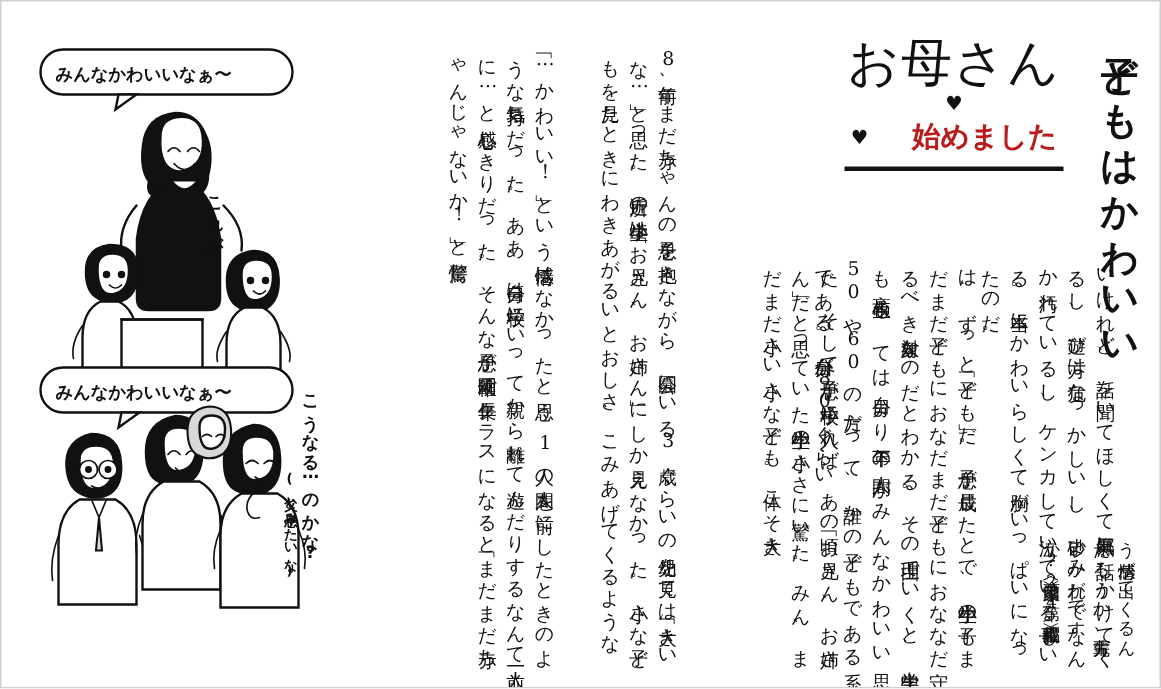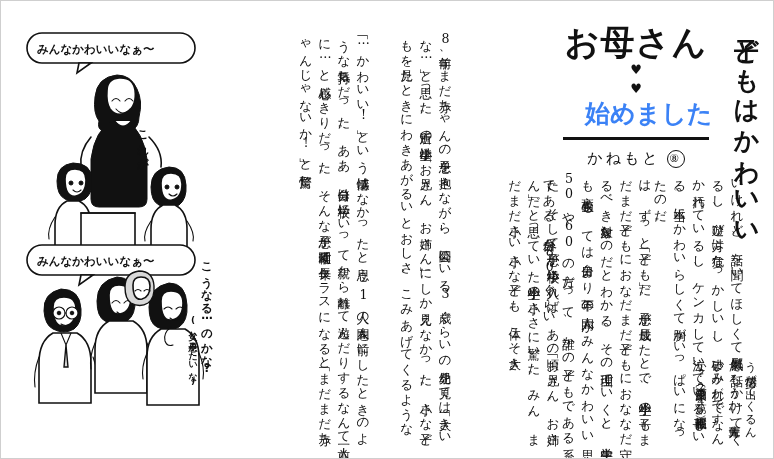--- a/index.html
+++ b/index.html
@@ -43,32 +43,32 @@
   #series-block {
     position: absolute;
     top: 24px;
     right: 62px;
     width: 150px;
     height: 140px;
     text-align: center;
   }
   #series-title {
     font-size: 34px;
-    font-weight: bold;
+    font-weight: normal;
     letter-spacing: 1px;
     color: #111;
     font-family: "DejaVu Serif", "Liberation Serif", serif;
     line-height: 1.0;
     white-space: nowrap;
   }
   #series-sub {
     margin-top: 6px;
-    font-size: 25px;
+    font-size: 19px;
     font-weight: bold;
-    color: #3b82f6;
+    color: #b91c1c;
     font-family: "DejaVu Serif", "Liberation Serif", serif;
     white-space: nowrap;
     margin-left: 24px;
   }
   .heart {
     font-size: 13px;
     color: #111;
     vertical-align: middle;
   }
   #series-rule {
@@ -173,23 +173,20 @@
 
   <div id="series-block">
     <div>
       <span id="series-title">お母さん</span><span class="heart">♥</span>
     </div>
     <div id="series-sub-row">
       <span class="heart">♥</span>
       <span id="series-sub">始めました</span>
     </div>
     <div id="series-rule"></div>
-    <div id="byline">
-      <span>かねもと</span><span class="num">⑧</span>
-    </div>
   </div>
 
   <div class="col" id="col-1">いけれど、話を聞いてほしくて無邪気に話しかけてくるし、遊び方は危なっかしいし、砂まみれでなんか汚れているし、ケンカして泣いている子もいる。本当にかわいらしくて胸がいっぱいになったのだ。</div>
   <div class="col" id="col-2">は、ずっと「子ども」だ。息子が成長したとで、小学生の子もまだまだ子どもにおなだまだ子どもにおななだ守るべき対象なのだとわかる。その理由でいくと、中学生も高校生も、ては自分より年下の人間がみんなかわいい思50や60の方だって、誰かの子どもである系である。自分が80ぐらい</div>
   <div class="col" id="col-3">た。そして息子が小学校に入れば、あの頃「お兄さん、お姉さん」だと思っていた小学生の小ささに驚いた。みん、まだまだ小さい小さな子ども。体こそ大き</div>
   <div class="col" id="col-4">8年前、まだ赤ちゃんの息子を抱きながら、公園にいる3歳ぐらいの幼児を見ては「大きいな…」と思った。近所の小学生は「お兄さん、お姉さん」にしか見えなかった。小さな子どもを見たときにわきあがるいとおしさ、こみあげてくるような</div>
   <div class="col" id="col-5">「…かわいい!」という感情はなかったと思う。1人の人間を前にしたときのような気持ちだった。ああ、自分は学校にいって親から離れて遊んだりするなんて一人前に…と感心しきりだった。そんな息子が幼稚園で年長クラスになると「まだまだ赤ちゃんじゃないか!」と驚愕し</div>
   <div id="col-note">う感情が出てくるんだろうか。先輩方、いかがですか?〈漫画家〉〈第2・第4土曜掲載〉</div>
 
   <div id="cartoon">

